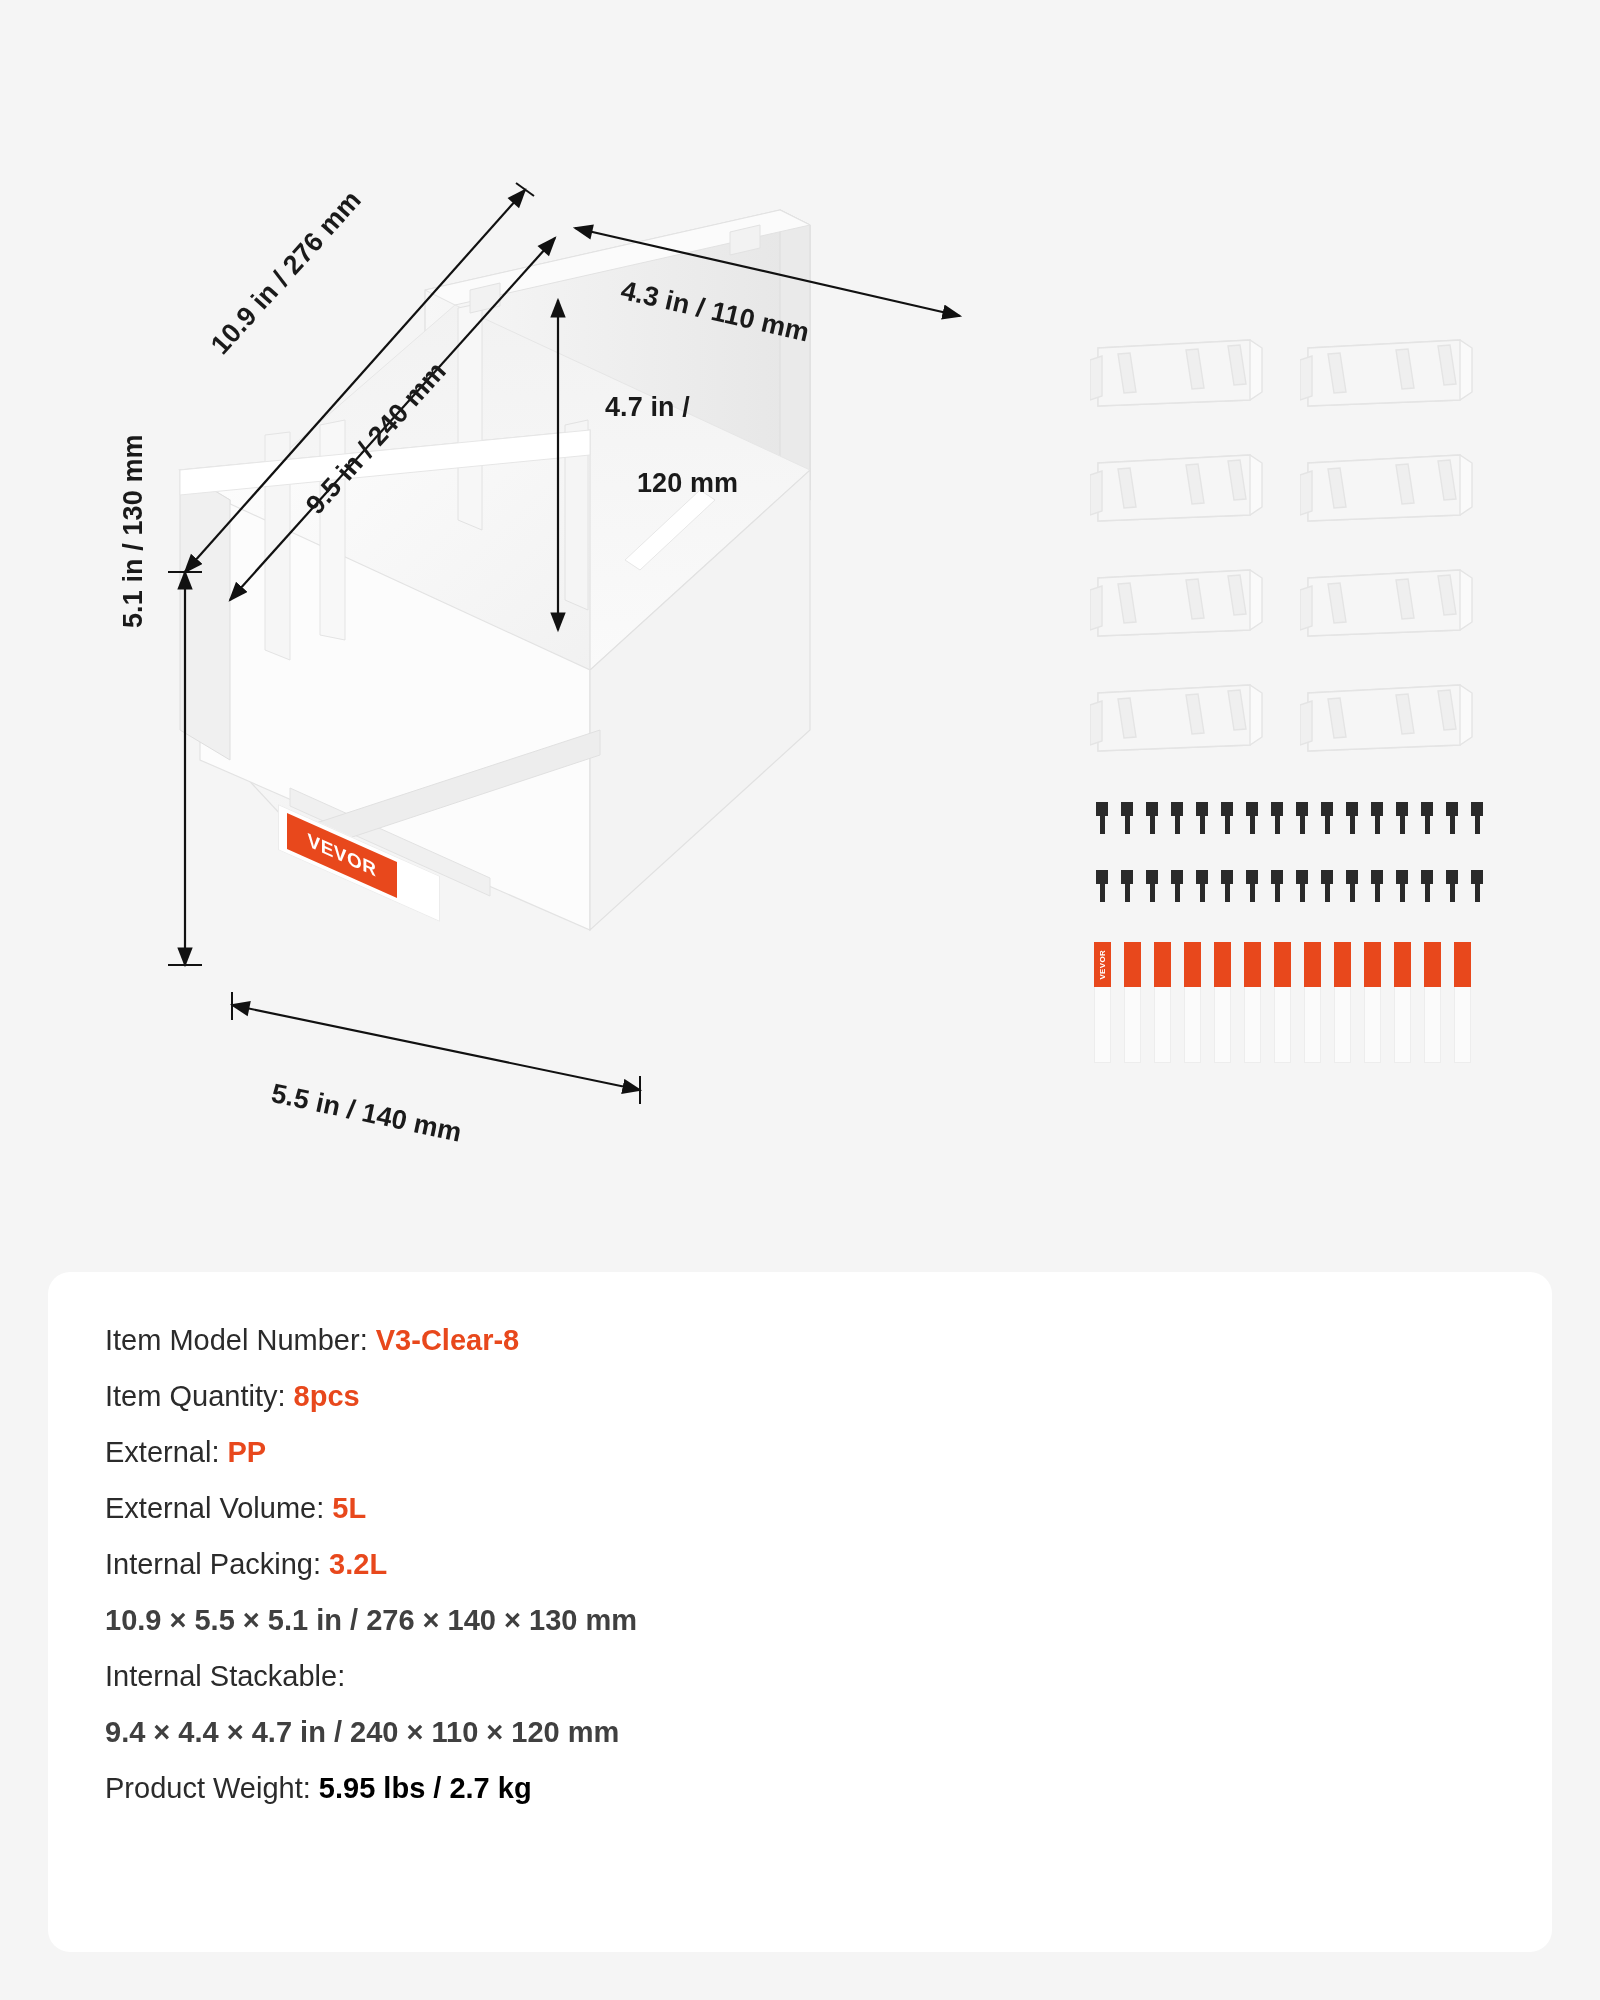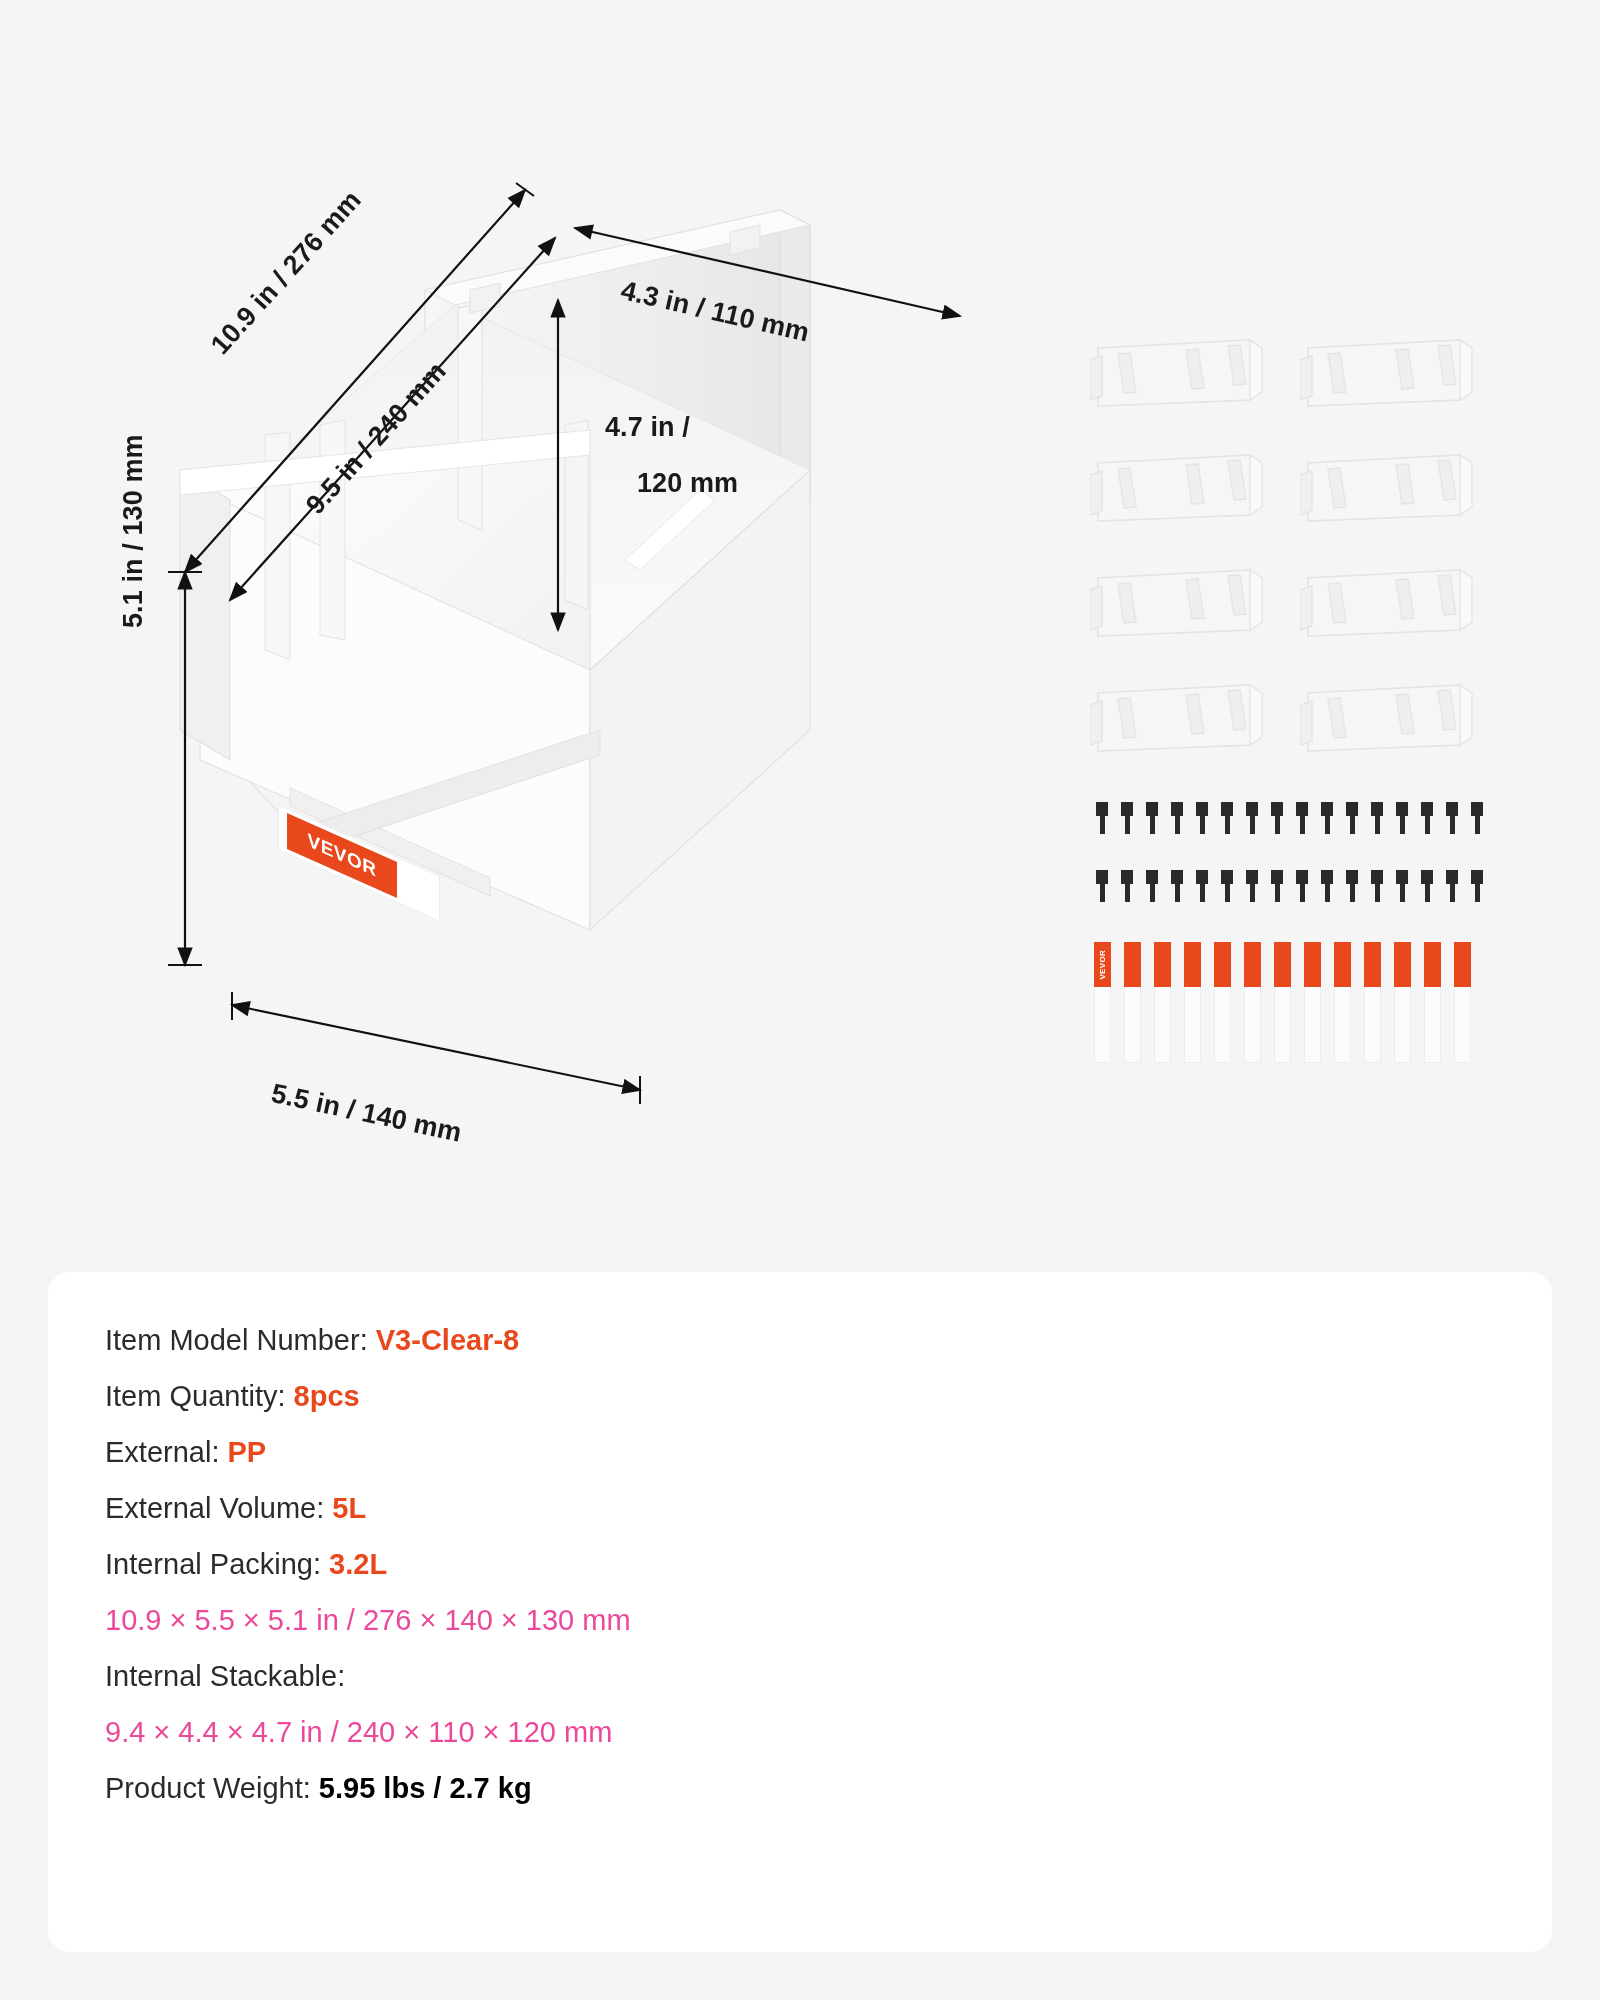--- a/index.html
+++ b/index.html
@@ -97,22 +97,22 @@
   .spec-value {
     font-weight: 700;
     color: #e8481c;
   }
   .spec-value-dark {
     font-weight: 700;
     color: #000000;
   }
   .spec-block-value {
     font-size: 29px;
-    font-weight: 400;
-    color: #ec4899;
+    font-weight: 700;
+    color: #404040;
     line-height: 56px;
     white-space: nowrap;
   }
   #spec-right .pack-title {
     font-size: 29px;
     line-height: 56px;
     color: #2b2b2b;
   }
   #spec-right .pack-item {
     font-size: 29px;
@@ -211,21 +211,21 @@
     <line x1="232" y1="992" x2="232" y2="1020" stroke="#111" stroke-width="2"></line>
     <line x1="640" y1="1076" x2="640" y2="1104" stroke="#111" stroke-width="2"></line>
   </svg>
 
   <div class="dim-text" style="left:205px;top:340px;transform:rotate(-48deg);transform-origin:left top;">10.9 in / 276 mm</div>
 
   <div class="dim-text" style="left:300px;top:500px;transform:rotate(-48deg);transform-origin:left top;">9.5 in / 240 mm</div>
 
   <div class="dim-text" style="left:625px;top:275px;transform:rotate(13deg);transform-origin:left top;">4.3 in / 110 mm</div>
 
-  <div class="dim-text" style="left:605px;top:412px;">4.7 in /</div>
+  <div class="dim-text" style="left:605px;top:392px;">4.7 in /</div>
   <div class="dim-text" style="left:637px;top:468px;text-align:center;">120 mm</div>
 
   <div class="dim-text" style="left:118px;top:628px;transform:rotate(-90deg);transform-origin:left top;">5.1 in / 130 mm</div>
 
   <div class="dim-text" style="left:275px;top:1078px;transform:rotate(12deg);transform-origin:left top;">5.5 in / 140 mm</div>
 
   <div id="parts-column">
 
     <svg class="part-box" style="left:0px;   top:0px;" viewBox="0 0 180 85">
         <g fill="#fafafa" stroke="#e4e4e4" stroke-width="1.4">

